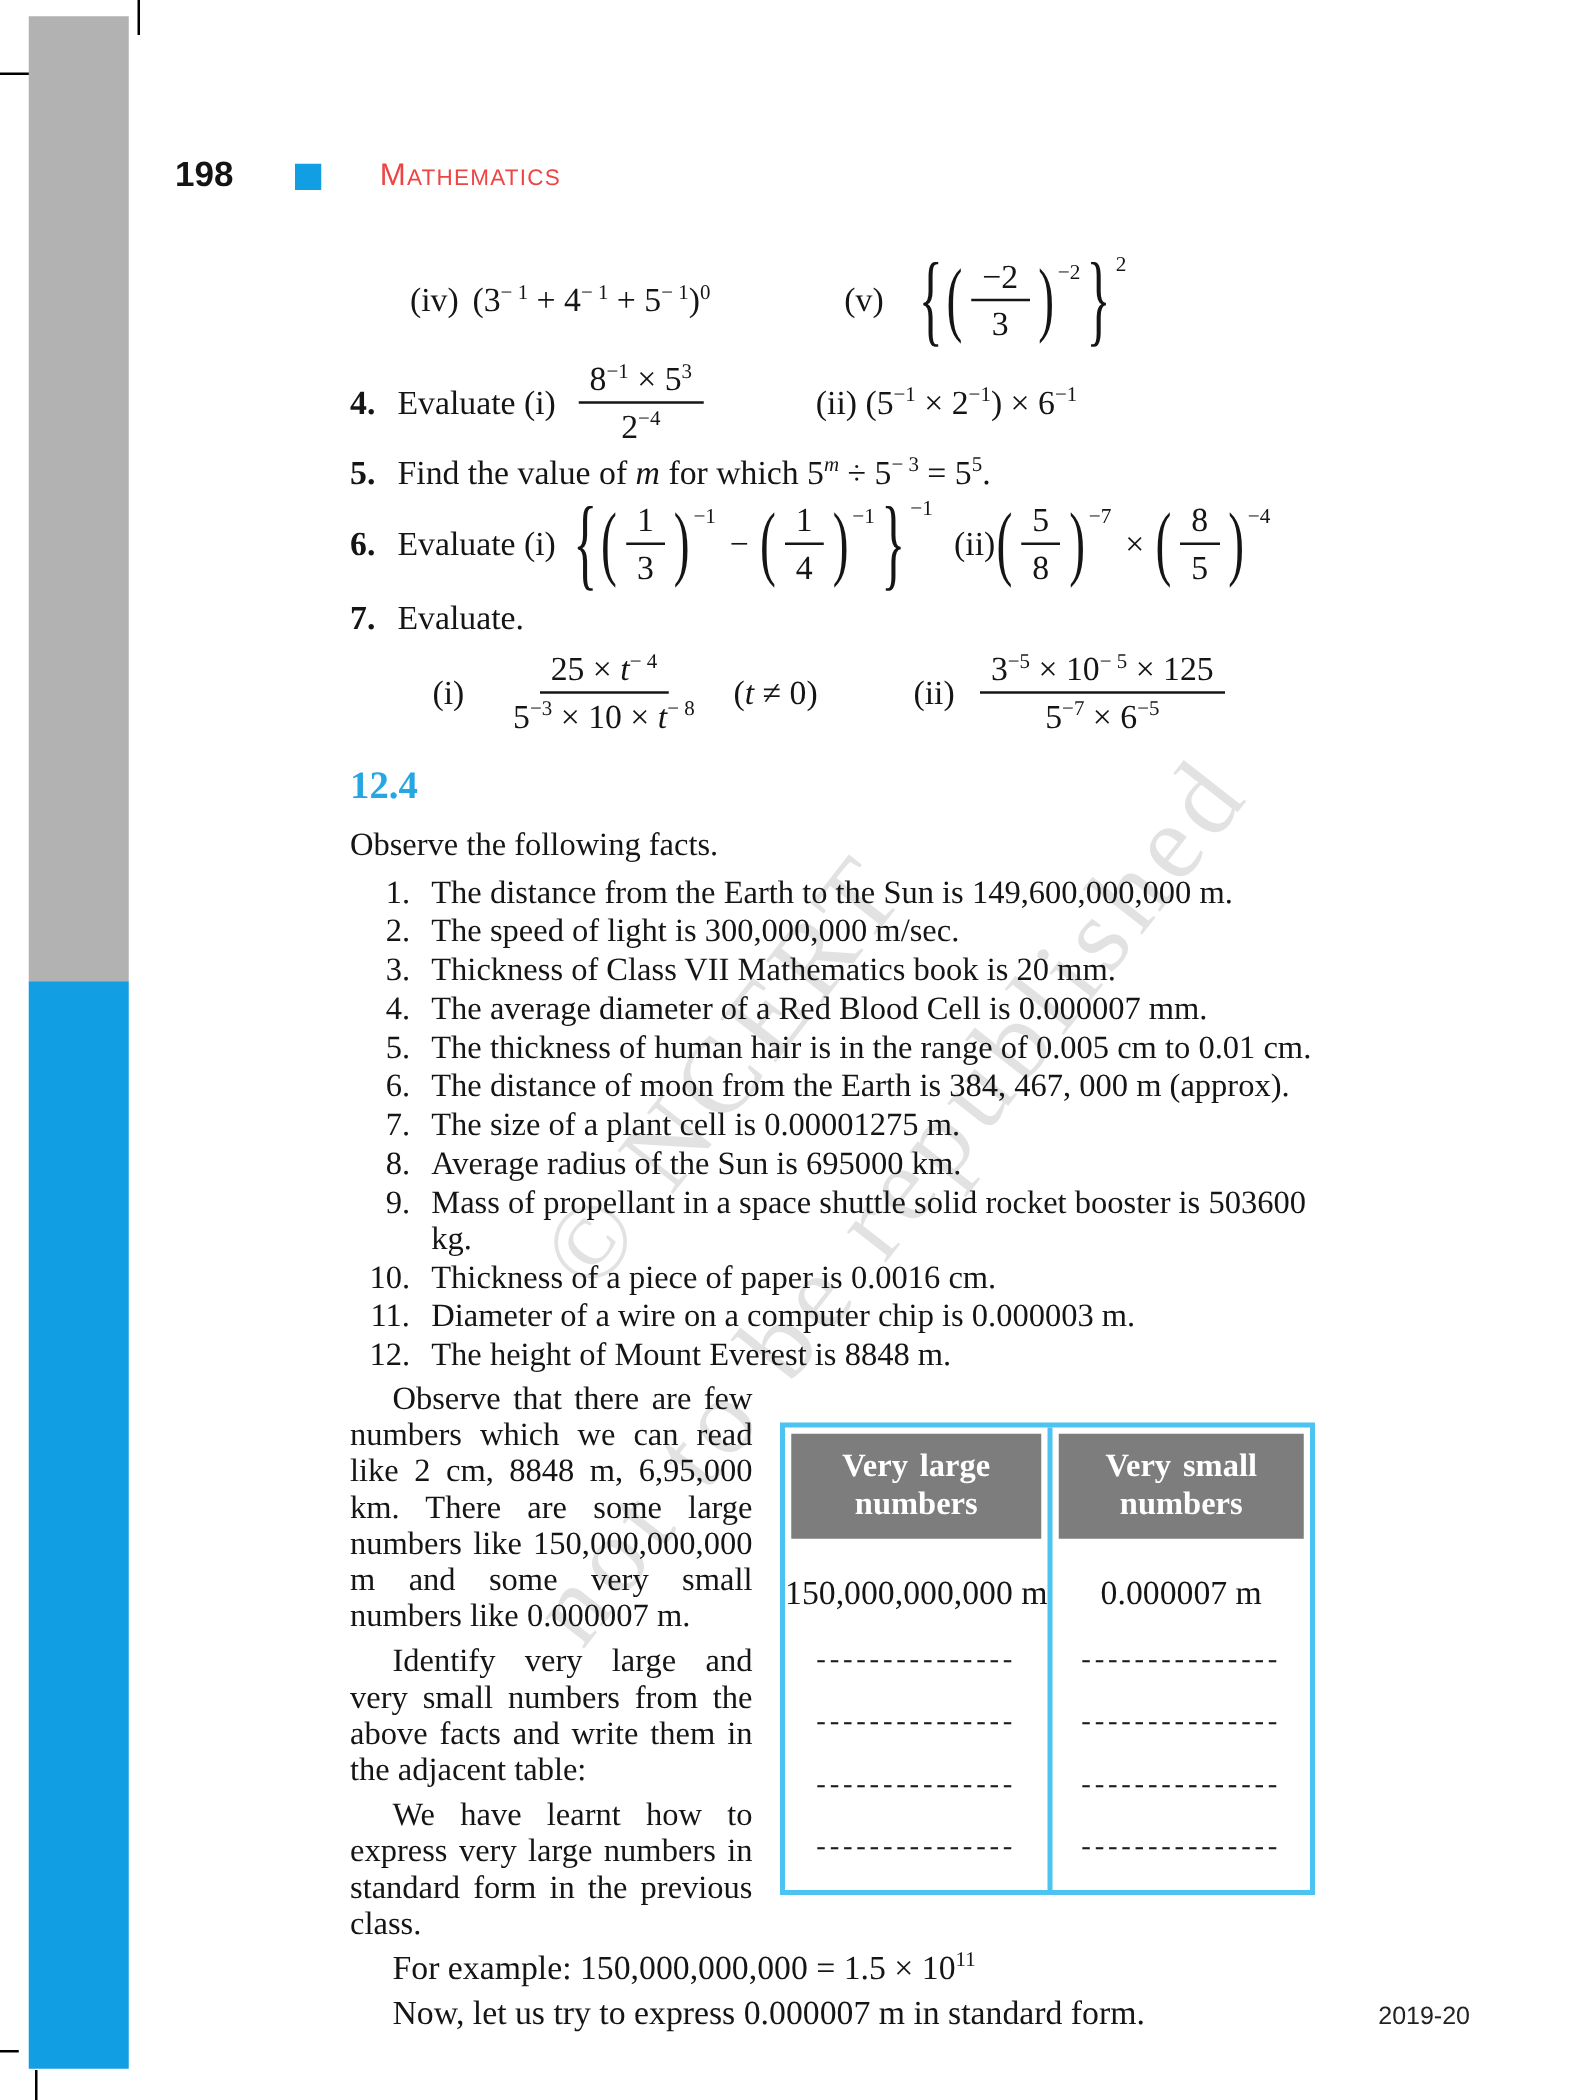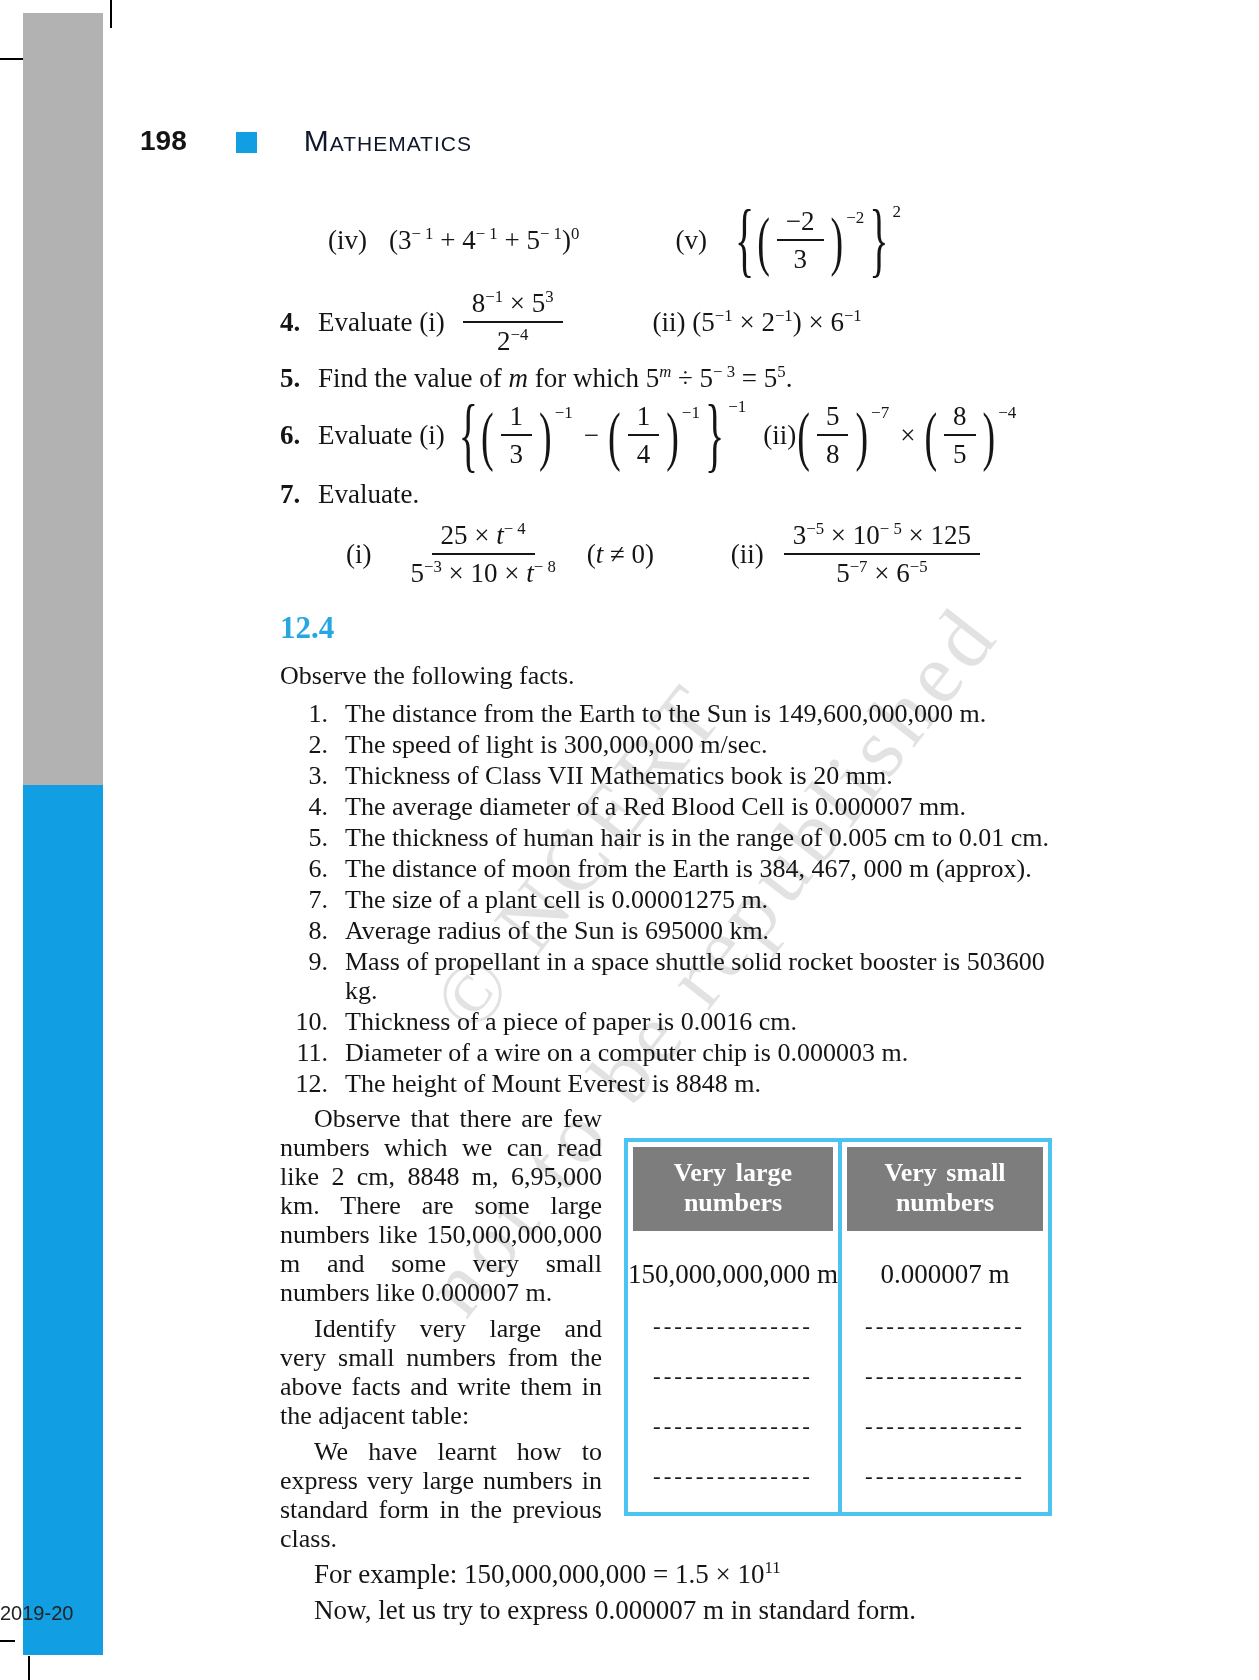--- a/index.html
+++ b/index.html
@@ -12,28 +12,28 @@
   .bar-blue{position:absolute;left:23px;top:785px;width:80px;height:870px;background:var(--accent,#119ee3);}
   
   .watermark{position:absolute;left:130px;top:740px;width:1030px;z-index:0;
     transform:rotate(-52deg);text-align:center;color:var(--watermark,#d0d0d0);opacity:.55;
     font-size:86px;letter-spacing:7px;line-height:168px;white-space:nowrap;font-family:"Liberation Serif",serif;}
   
   .pghead{position:absolute;left:140px;top:124px;display:flex;align-items:center;z-index:2;
     font-family:"Liberation Sans",sans-serif;gap:35px;}
   .pgnum{font-size:28px;font-weight:bold;color:#141414;}
   .sq{width:21px;height:21px;background:var(--accent,#119ee3);margin:2px 12px 0 14px;}
-  .subject{font-size:30px;font-variant:small-caps;letter-spacing:1px;color:#0f172a;}
+  .subject{font-size:25px;font-variant:small-caps;letter-spacing:1px;color:#ef4444;}
   
   .main{position:absolute;left:280px;top:192px;width:772px;font-size:26px;z-index:1;}
   .qnum{width:38px;min-width:38px;font-weight:bold;}
   .mrow{display:inline-flex;align-items:center;}
   .row-ivv{display:flex;align-items:center;min-height:96px;}
   .iv{margin-left:48px;font-size:27px;}
-  .ivlabel{margin-right:22px;}
+  .ivlabel{margin-right:11px;}
   .vgrp{margin-left:auto;margin-right:148px;font-size:27px;}
   .vlabel{margin-right:26px;}
   .frac{display:inline-flex;flex-direction:column;align-items:center;margin:0 6px;line-height:30px;font-size:27px;}
   .frac .num{padding:0 9px 3px;border-bottom:2px solid #161616;}
   .frac .den{padding:3px 9px 0;}
   .bp{display:inline-block;font-size:38px;line-height:38px;font-weight:400;transform:scaleY(1.75);margin:0 1px;}
   .bb{display:inline-block;font-size:40px;line-height:40px;font-weight:400;transform:scaleY(2.05);margin:0 2px;}
   .gexp{font-size:17px;align-self:flex-start;position:relative;top:2px;margin:0 3px 0 2px;}
   .gexp.hi{top:-4px;}
   sup{font-size:62%;line-height:0;}
@@ -70,21 +70,21 @@
   .vcol{width:50%;box-sizing:border-box;}
   .vcol + .vcol{border-left:4px solid var(--tableBorder,#4cc3f0);}
   .vhead{margin:5px;background:var(--tableHeaderBg,#7d7d7d);color:#fff;text-align:center;
     font-weight:bold;font-size:26px;padding:11px 16px 13px;word-spacing:3px;}
   .vval{text-align:center;font-size:27px;margin-top:28px;}
   .vdash{text-align:center;font-size:23px;letter-spacing:3px;margin-top:24px;color:#1c1c1c;}
   .vbody{padding-bottom:22px;}
   .example{clear:both;margin:14px 0 4px;text-indent:34px;font-size:27px;line-height:32px;}
   .closing{margin:0;font-size:27px;line-height:32px;}
   
-  .pgfoot{position:absolute;left:0;top:1602px;width:1176px;text-align:left;z-index:2;
+  .pgfoot{position:absolute;left:0;top:1602px;width:1176px;text-align:right;z-index:2;
     font-family:"Liberation Sans",sans-serif;font-size:20px;color:#222;}
 </style>
 </head>
 <body>
 
 <div class="page">
 
   <div class="crop" style="left:110px;top:0;width:2px;height:28px;"></div>
   <div class="crop" style="left:0;top:58px;width:48px;height:2px;"></div>
   <div class="crop" style="left:0;top:1640px;width:15px;height:2px;"></div>

